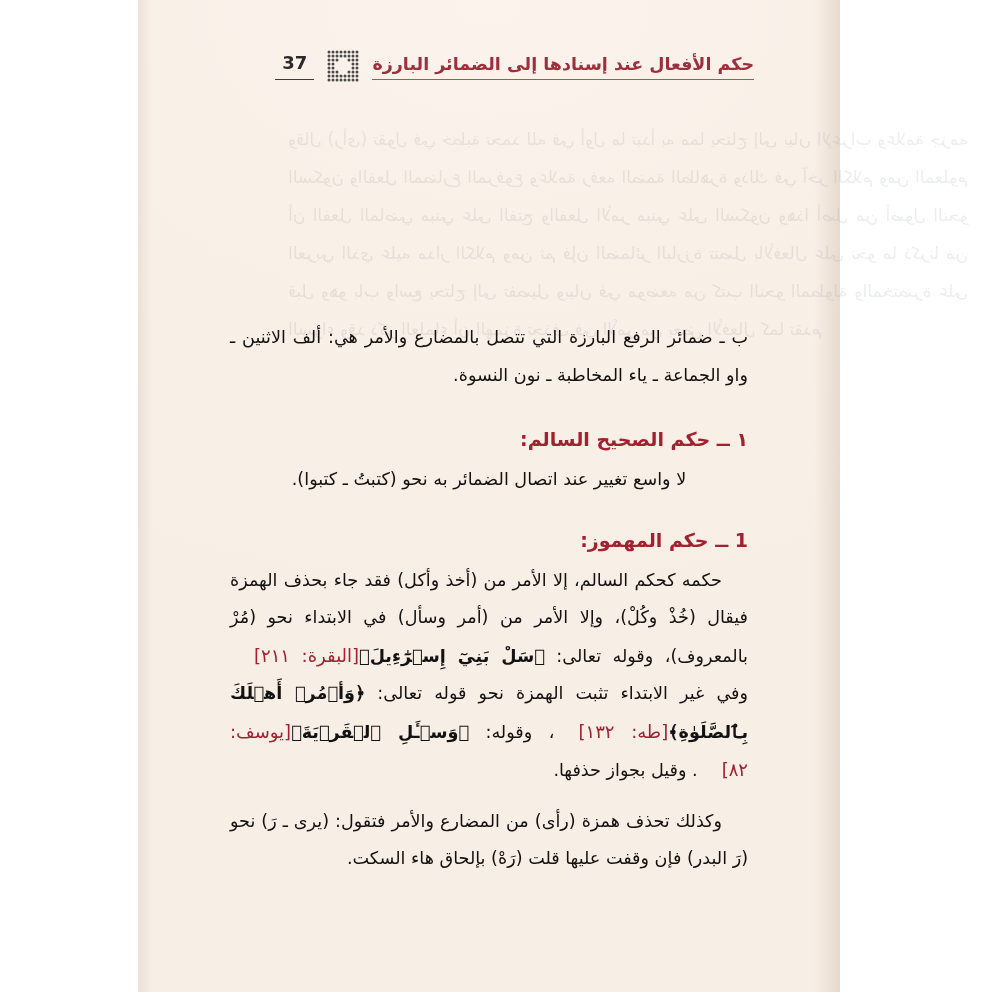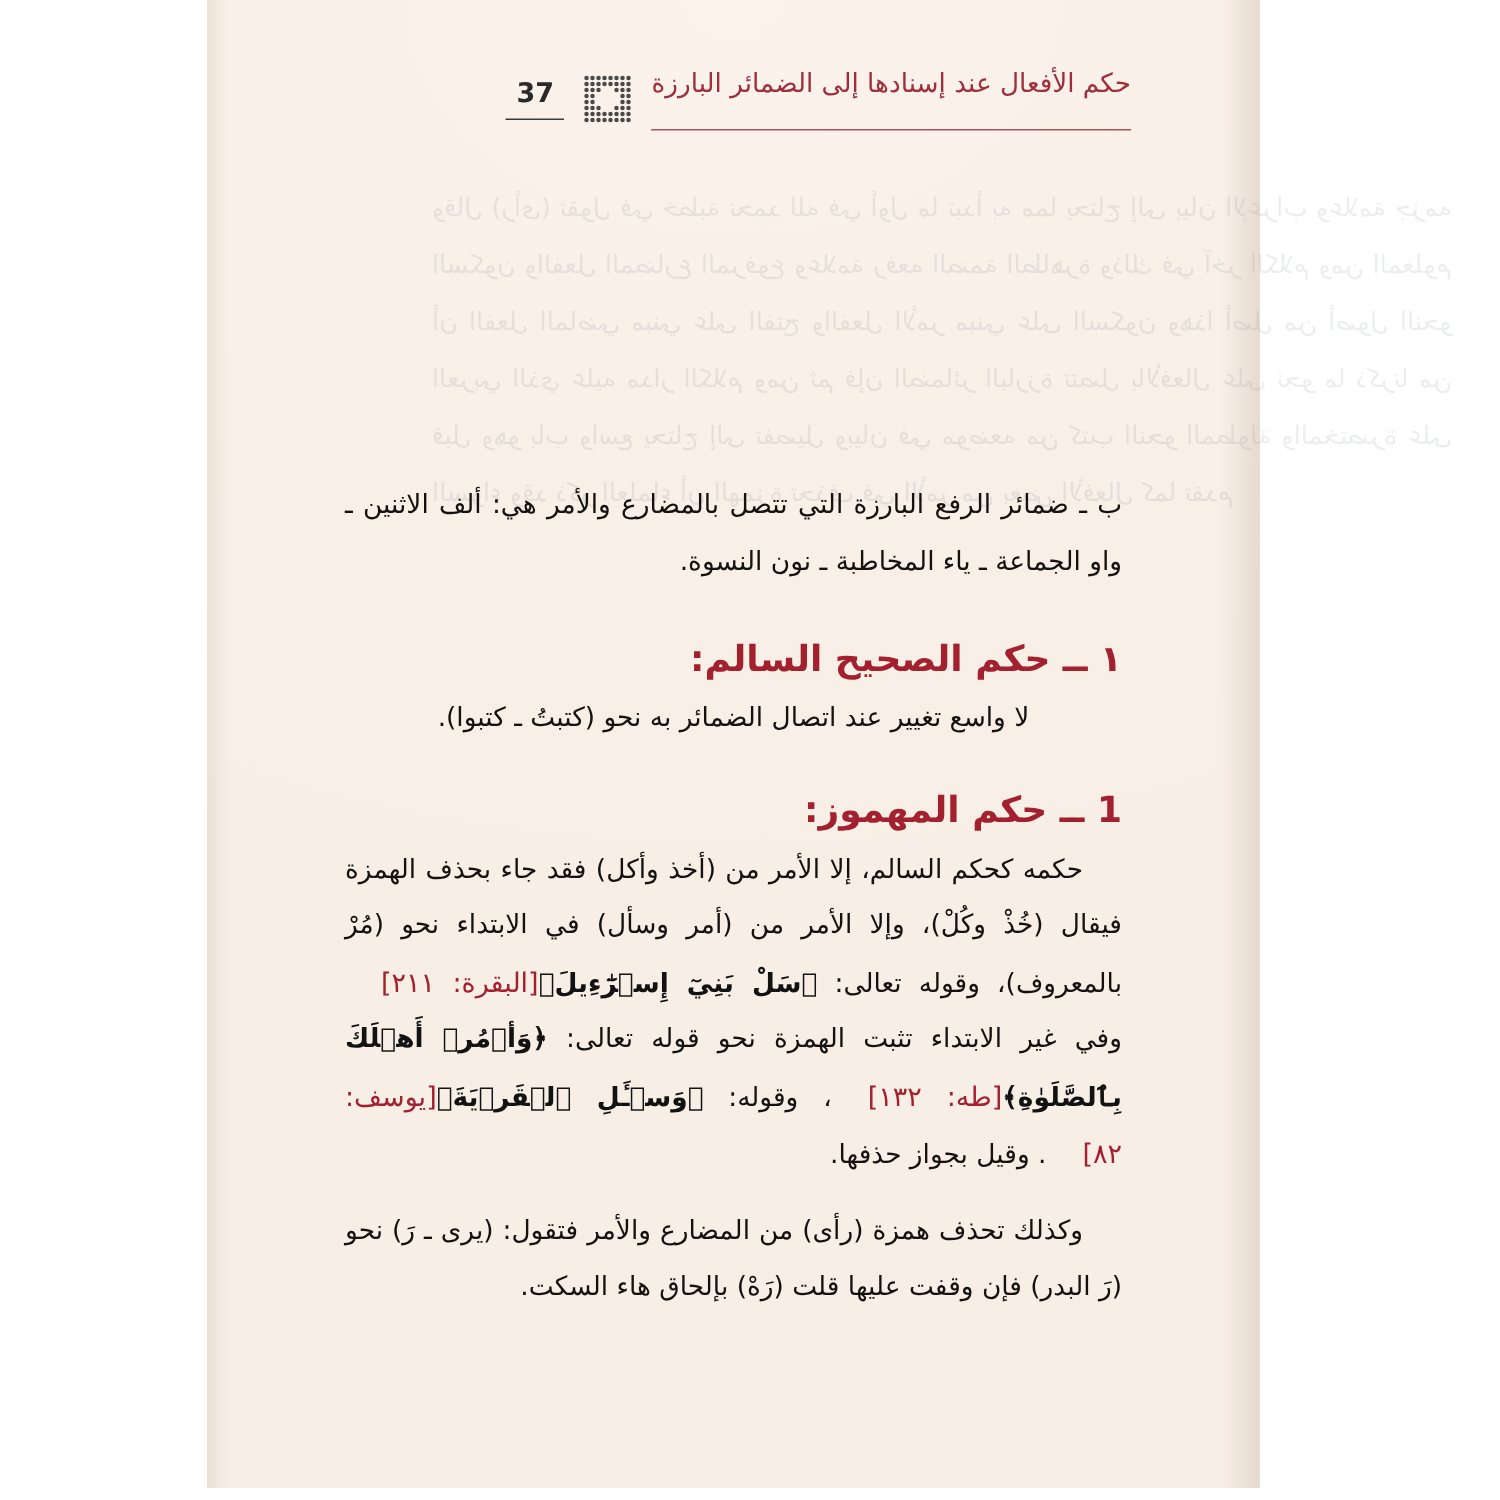--- a/index.html
+++ b/index.html
@@ -90,25 +90,25 @@
     display: flex;
     flex-direction: row;
     align-items: center;
     justify-content: flex-start;
     gap: 12px;
   }
 
   .rh-title {
     font-family: "DejaVu Sans", sans-serif;
     font-size: 17.5px;
-    font-weight: 400;
+    font-weight: 700;
     color: #9e2f3c;
     letter-spacing: 0px;
     border-bottom: 1.4px solid #b2505b;
-    padding-bottom: 19px;
+    padding-bottom: 4px;
     line-height: 22px;
     white-space: nowrap;
   }
 
   .rh-ornament {
     width: 34px; height: 34px;
     flex: 0 0 34px;
     position: relative;
     opacity: 0.92;
   }
@@ -212,21 +212,21 @@
     text-indent: 26px;
   }
   .para.no-indent { text-indent: 0; }
 
   .spacer-sm { height: 11px; }
   .spacer-md { height: 15px; }
 
   .section-head {
     color: #a3202f;
     font-weight: 700;
-    font-size: 24px;
+    font-size: 19px;
     line-height: 40px;
     margin: 8px 0 2px 0;
     text-indent: 0;
     text-align: right;
   }
 
   .quran {
     font-weight: 600;
     color: #121212;
     letter-spacing: 0px;

